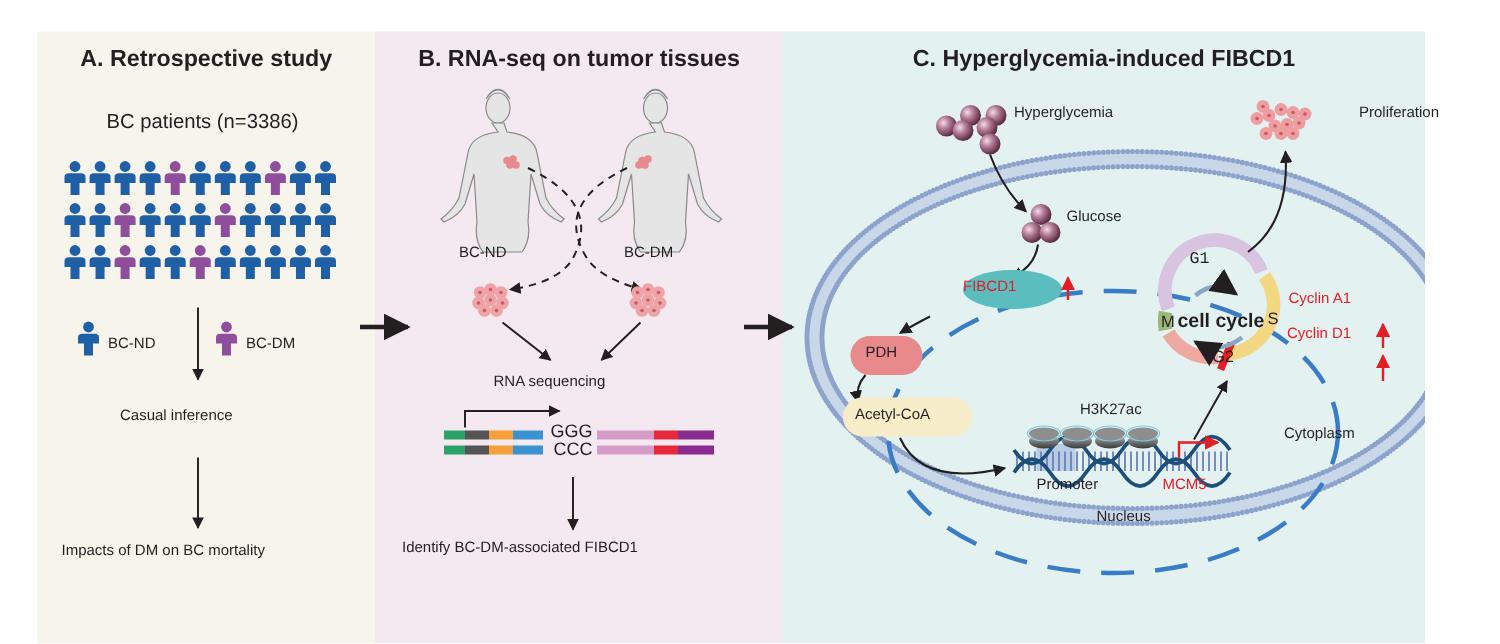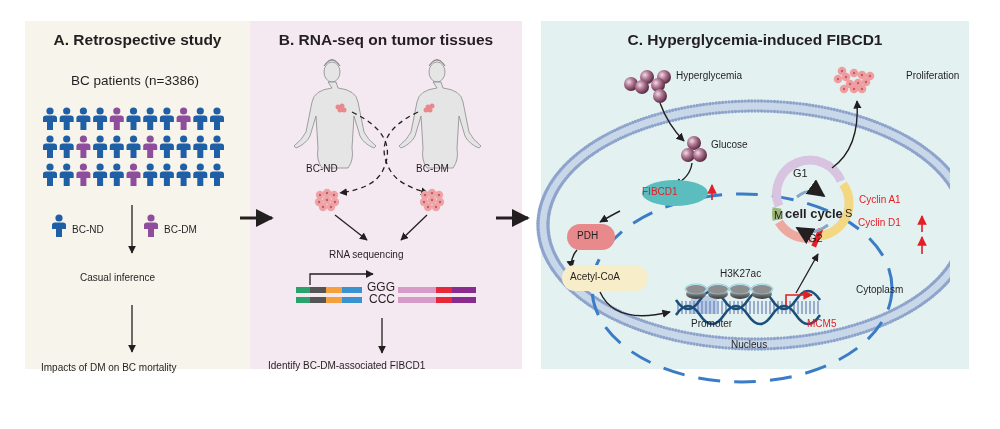--- a/index.html
+++ b/index.html
@@ -1,20 +1,20 @@
 <!DOCTYPE html>
 <html><head>
 <meta charset="utf-8">
 <style>
   html,body{margin:0;padding:0;background:#ffffff;}
   body{width:1000px;height:429px;position:relative;overflow:hidden;font-family:"Liberation Sans",sans-serif;color:#231f20;}
-  .panel{position:absolute;top:21px;height:348px;}
+  .panel{position:absolute;top:21px;height:408px;}
   #panelA{left:25px;width:225px;background:#f7f4ec;}
   #panelB{left:250px;width:272px;background:#f4e9f0;}
-  #panelC{left:522px;width:428px;background:#e3f1f1;margin-left:19px;}
+  #panelC{left:522px;width:428px;background:#e3f1f1;}
   .ptitle{position:absolute;top:10px;left:0;right:0;text-align:center;font-weight:bold;font-size:15.5px;}
   .lbl{position:absolute;font-size:10px;white-space:nowrap;}
   .red{color:#e31e24;}
   svg{position:absolute;left:0;top:0;}
   .overlay{position:absolute;left:0;top:0;width:1000px;height:429px;}
 </style>
 </head>
 <body>
 
 <div class="panel" id="panelA">
@@ -1258,23 +1258,23 @@
 <div class="lbl" style="left:369px;top:292px;font-size:12px;text-align:center;">CCC</div>
 <div class="lbl" style="left:268px;top:360px;">Identify BC-DM-associated FIBCD1</div>
 
 <div class="lbl" style="left:676px;top:70px;">Hyperglycemia</div>
 <div class="lbl" style="left:711px;top:139px;">Glucose</div>
 <div class="lbl red" style="left:642px;top:186px;">FIBCD1</div>
 <div class="lbl" style="left:577px;top:230px;">PDH</div>
 <div class="lbl" style="left:570px;top:271px;">Acetyl-CoA</div>
 <div class="lbl" style="left:720px;top:268px;">H3K27ac</div>
 <div class="lbl" style="left:691px;top:318px;">Promoter</div>
-<div class="lbl red" style="left:775px;top:318px;margin-left:32px;">MCM5</div>
+<div class="lbl red" style="left:775px;top:318px;">MCM5</div>
 <div class="lbl" style="left:731px;top:339px;">Nucleus</div>
 <div class="lbl" style="left:856px;top:284px;">Cytoplasm</div>
 <div class="lbl" style="left:890px;top:70px;margin-left:16px;">Proliferation</div>
 <div class="lbl" style="left:785px;top:206px;font-weight:bold;font-size:13px;">cell cycle</div>
-<div class="lbl" style="left:793px;top:167px;font-size:11px;">G1</div>
+<div class="lbl" style="left:793px;top:167px;font-size:11px;font-family:Liberation Mono, monospace;">G1</div>
 <div class="lbl" style="left:845px;top:207px;font-size:11px;">S</div>
 <div class="lbl" style="left:808px;top:232px;font-size:11px;">G2</div>
 <div class="lbl" style="left:774px;top:209px;font-size:11px;">M</div>
 <div class="lbl red" style="left:859px;top:194px;">Cyclin A1</div>
 <div class="lbl red" style="left:858px;top:217px;">Cyclin D1</div>
 
 </body></html>

